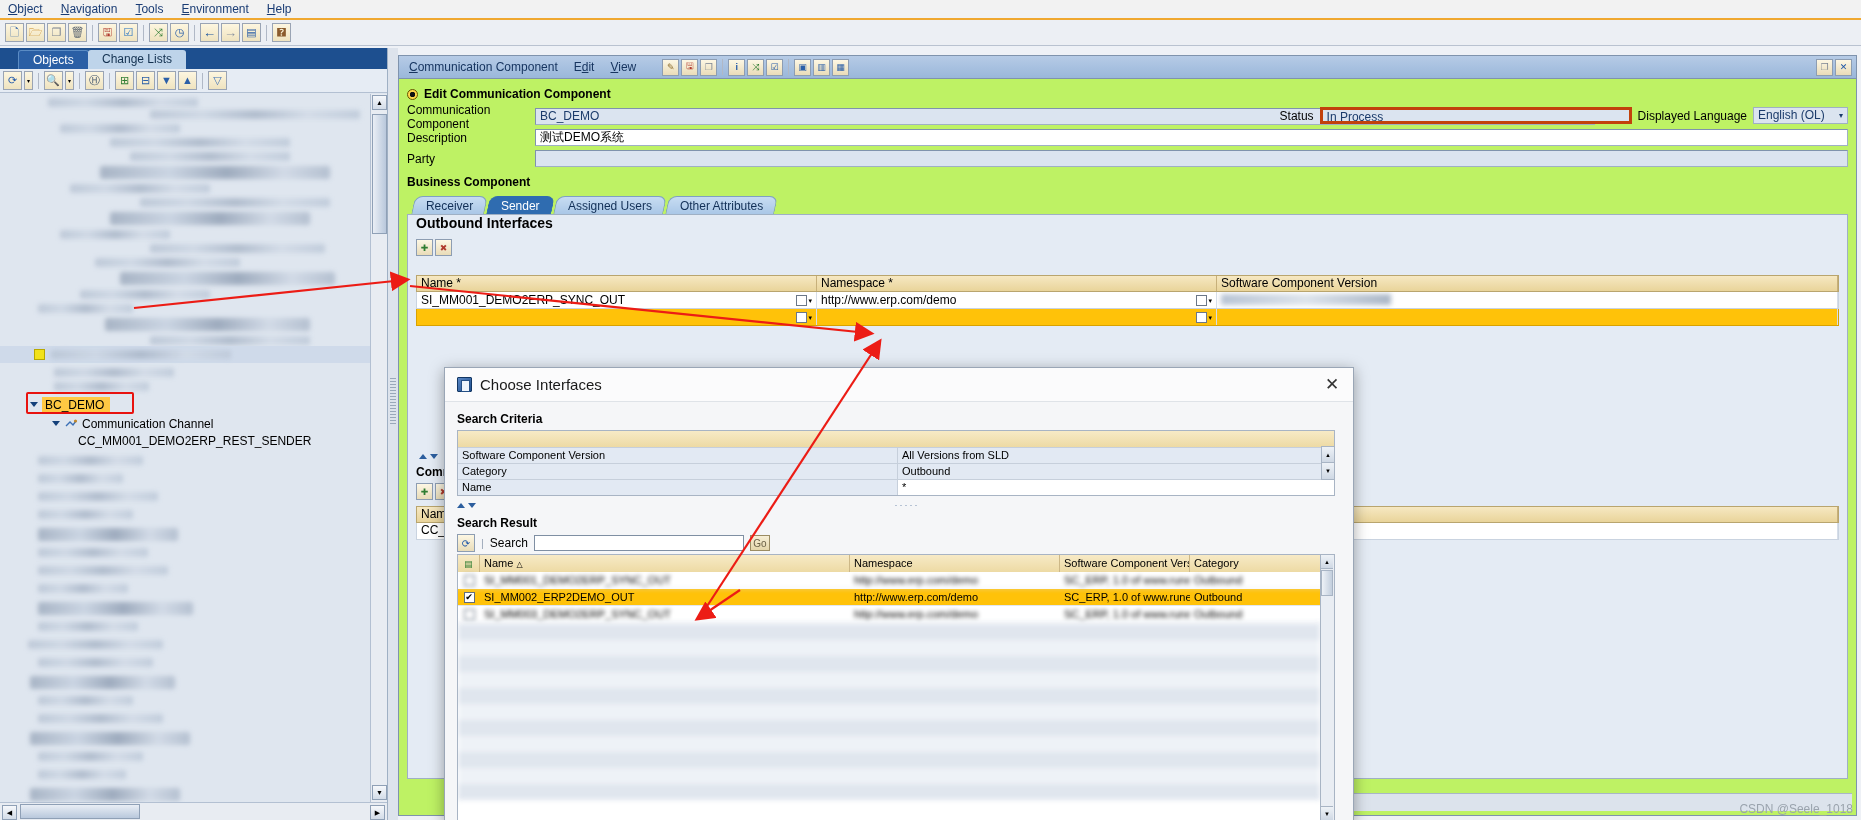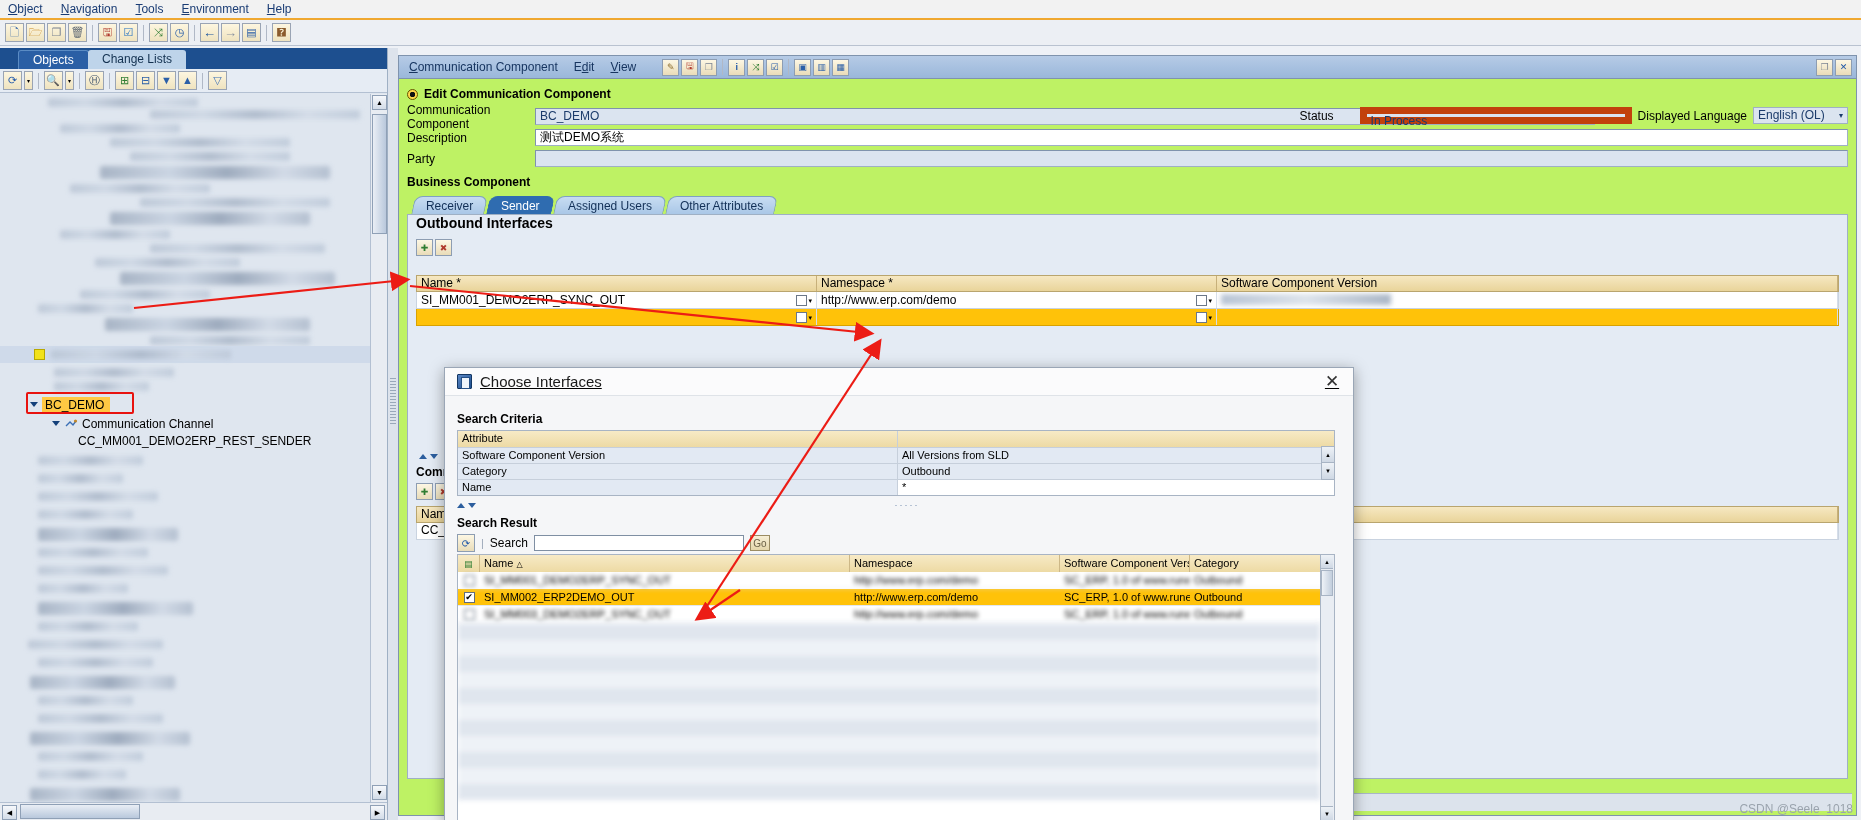--- a/index.html
+++ b/index.html
@@ -164,22 +164,22 @@
     flex: 1; height: 17px; background: #dbe4f0;
     border: 1px solid #9fb0c4; border-top-color: #7f93ad; border-left-color: #7f93ad;
     padding: 0 4px; font-size: 12px; line-height: 15px; color: #1b3b6b;
     overflow: hidden; white-space: nowrap;
   }
   .finput.white { background: #fff; color: #000; }
 
   .statusbox { position: absolute; right: 8px; top: 28px; display: flex; align-items: center; gap: 6px; }
   .stat-label { font-size: 12px; }
   .stat-field {
-    width: 272px; height: 17px; background: #dbe4f0;
-    border: 7px solid #c2410c; padding: 0 4px; font-size: 12px; line-height: 15px; color: #1b3b6b; margin-left: 20px;
+    width: 312px; height: 17px; background: #dbe4f0;
+    border: 3px solid #c2410c; padding: 0 4px; font-size: 12px; line-height: 15px; color: #1b3b6b;
   }
   .lang-field {
     width: 95px; height: 17px; background: #dbe4f0; border: 1px solid #9fb0c4;
     padding: 0 4px; font-size: 12px; line-height: 15px; color: #1b3b6b;
     display: flex; align-items: center; justify-content: space-between;
   }
 
   .section-title { position: absolute; left: 8px; top: 96px; font-weight: bold; font-size: 12px; }
 
   
@@ -234,22 +234,22 @@
   .comm-tb { display: flex; gap: 2px; margin-top: 4px; }
   .comm-table { margin-top: 6px; }
 
   
   .modal {
     position: absolute; left: 444px; top: 367px; width: 910px; height: 455px;
     background: #f5f6f8; border: 1px solid #9aa6b6;
     box-shadow: 0 3px 14px rgba(0,0,0,.35);
   }
   .modal-title {
-    height: 28px; display: flex; align-items: center; padding: 0 8px 0 12px;
-    background: #fbfbfc; border-bottom: 1px solid #dfe3e8; text-decoration: underline;
+    height: 34px; display: flex; align-items: center; padding: 0 8px 0 12px;
+    background: #fbfbfc; border-bottom: 1px solid #dfe3e8;
   }
   .modal-icon {
     width: 15px; height: 15px; margin-right: 8px;
     background: linear-gradient(135deg,#5b87c4,#1e4f8f);
     border: 1px solid #123663; border-radius: 1px; position: relative;
   }
   .modal-icon::after {
     content: ''; position: absolute; left: 3px; top: 2px; width: 7px; height: 10px;
     background: #eef4fb; border: 1px solid #244f86;
   }
@@ -703,21 +703,20 @@
       <div class="modal-close">✕</div>
     </div>
 
     <div class="modal-body">
 
       <div class="m-lab">Search Criteria</div>
 
       <div style="position:relative;">
         <div class="crit-table">
           <div class="crit-head">
-            <div class="crit-a">Attribute</div>
           </div>
           <div class="crit-row alt">
             <div class="crit-a">Software Component Version</div>
             <div class="crit-v">All Versions from SLD</div>
           </div>
           <div class="crit-row alt">
             <div class="crit-a">Category</div>
             <div class="crit-v">Outbound</div>
           </div>
           <div class="crit-row wht">

